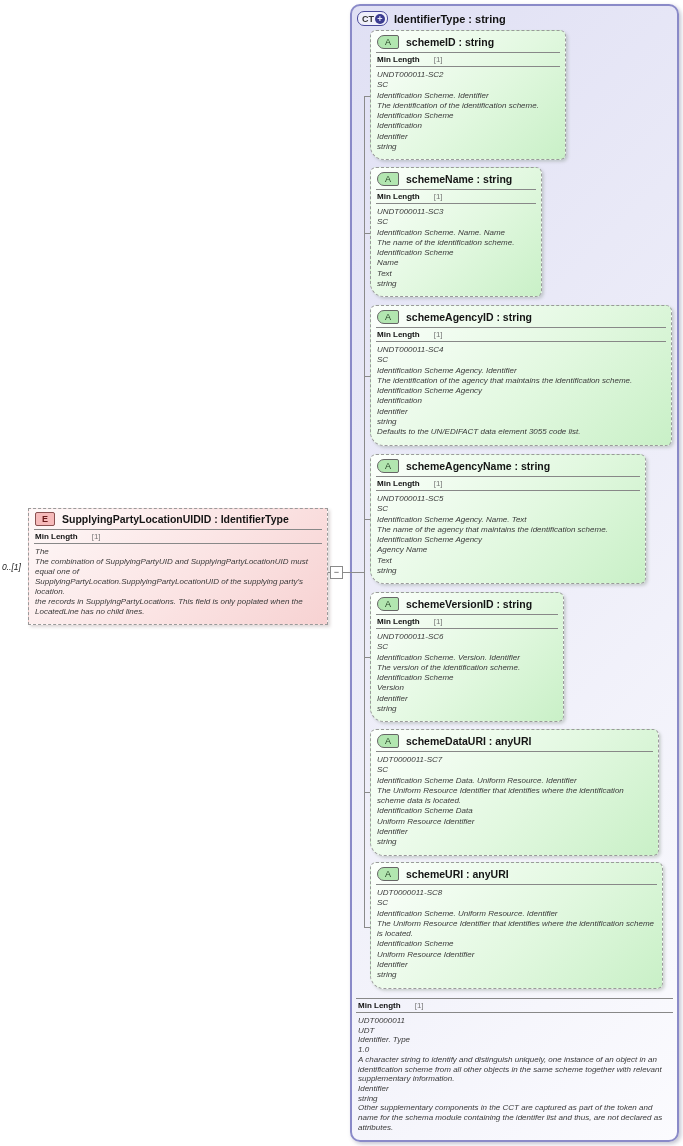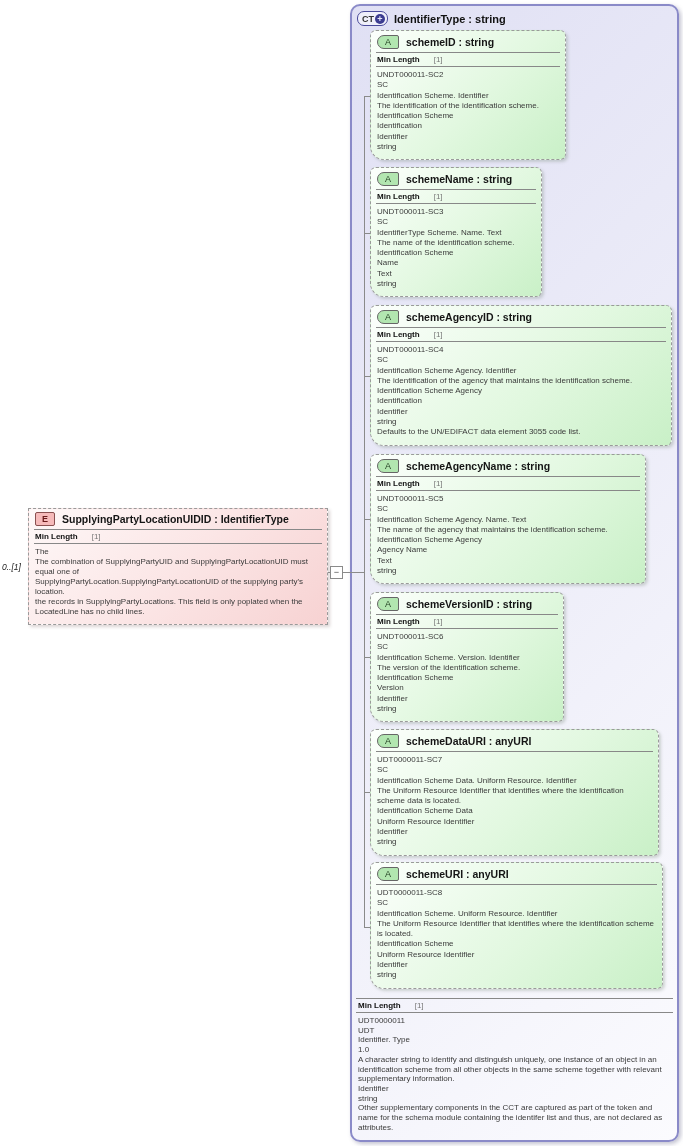--- a/index.html
+++ b/index.html
@@ -56,21 +56,21 @@
     width:20px;height:12px;border:1px solid #666;border-radius:7px 2px 2px 7px;
     background:#b2e6b0;font-size:9px;color:#234023;
   }
   .box-title{font-size:10.5px;font-weight:bold;color:#151515;white-space:nowrap;}
   .facet-row{
     margin:0 5px;padding:2px 1px 2px 1px;border-bottom:1px solid #888;
     font-size:8px;
   }
   .facet-name{font-weight:bold;color:#111;}
   .facet-value{color:#777;margin-left:14px;}
-  .annotation{padding:3px 5px 7px 6px;font-size:8px;color:#3a3a3a;}
+  .annotation{padding:3px 5px 7px 6px;font-size:8px;font-style:italic;color:#3a3a3a;}
   .annotation .ann-line{line-height:10.3px;}
   
   .ct-facets{position:absolute;left:4px;right:4px;top:992px;}
   .ct-facets .facet-row{margin:0;border-top:1px solid #888;border-bottom:1px solid #888;padding:2px 2px;}
   .ct-facets .annotation{padding:3px 2px 4px 2px;}
   .ct-facets .ann-line{line-height:9.7px;}
   
   .el-box{
     position:absolute;left:28px;top:508px;width:300px;box-sizing:border-box;
     border:1px dashed #9a9a9a;
@@ -164,21 +164,21 @@
     <div class="box-title-row">
       <span class="a-icon">A</span>
       <span class="box-title">schemeName : string</span>
     </div>
     <div class="facet-row">
       <span class="facet-name">Min Length</span><span class="facet-value">[1]</span>
     </div>
     <div class="annotation">
           <div class="ann-line">UNDT000011-SC3</div>
           <div class="ann-line">SC</div>
-          <div class="ann-line">IdentifierType Scheme. Name. Text</div>
+          <div class="ann-line">Identification Scheme. Name. Name</div>
           <div class="ann-line">The name of the identification scheme.</div>
           <div class="ann-line">Identification Scheme</div>
           <div class="ann-line">Name</div>
           <div class="ann-line">Text</div>
           <div class="ann-line">string</div>
         </div>
   </div>
 
   <div class="attr-box">
     <div class="box-title-row">

